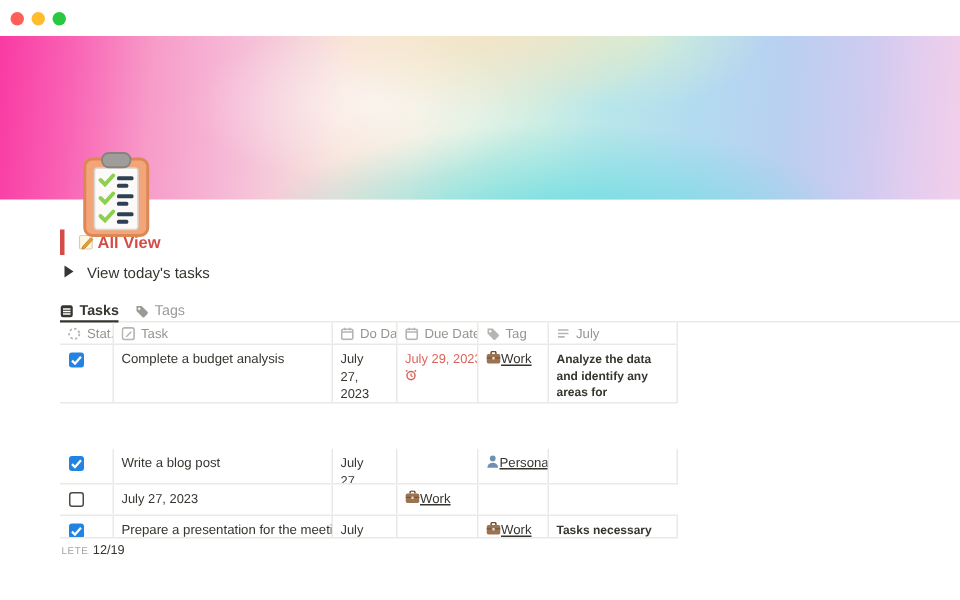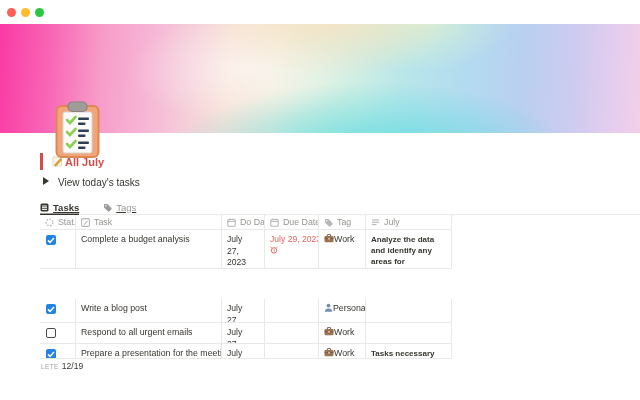--- a/index.html
+++ b/index.html
@@ -32,38 +32,38 @@
 
   .callout { margin-top:20px; display:flex; align-items:center; height:17px;
              border-left:3px solid var(--red,#d44c47); padding-left:9px; }
   .callout .txt { font-size:11px; font-weight:700; color:var(--red,#d44c47); margin-left:2px; }
 
   .toggle-row { margin-top:7px; display:flex; height:14px; padding-left:3px; }
   .toggle-row .tri { width:0; height:0; border-left:6px solid #37352f;
                      border-top:4px solid transparent; border-bottom:4px solid transparent; }
   .toggle-row .txt { font-size:10px; margin-left:9px; }
 
-  .tabbar { margin-top:9px; height:15px; display:flex; align-items:center; gap:24px;
-            border-bottom:1px solid #ebeae8; width:600px;text-decoration:underline; }
+  .tabbar { margin-top:9px; height:15px; display:flex; align-items:center; gap:11px;
+            border-bottom:1px solid #ebeae8; width:600px; }
   .tab { display:flex; align-items:center; gap:4px; height:15px; font-size:9.5px; cursor:pointer; }
   .tab.active { font-weight:700; color:#37352f; box-shadow:inset 0 -1.5px 0 #37352f; }
   .tab.inactive { color:#9b9a97; }
 
   
   .tbl { width:412px; font-size:9px; }
   .trow { display:grid; grid-template-columns:36px 146px 43px 54px 47px 86px;
           border-bottom:1px solid #e9e9e7; overflow:hidden; }
   .cell { border-right:1px solid #e9e9e7; padding:3px 5px; overflow:hidden; }
   .thead { height:15px; }
   .thead .cell { display:flex; align-items:center; gap:4px; color:#969590; font-size:8.8px;
                  white-space:nowrap; padding:0 5px; }
   .task-cell { white-space:nowrap; font-size:8.8px; padding-top:4px; }
   .date-cell { font-size:8.6px; line-height:1.35; padding-top:4px; padding-right:8px; }
   .due-red { color:var(--due-red,#e0635a); white-space:nowrap; }
-  .tag-cell { display:flex; align-items:flex-start; gap:0; padding-top:4px; font-size:8.8px; }
+  .tag-cell { display:flex; align-items:flex-start; gap:0; padding-top:4px; font-size:8.8px;text-decoration:underline; }
   .notes-cell { font-size:8px; line-height:1.4; padding-top:4px; padding-right:4px; color:#37352f;font-weight:bold; }
   .cb { width:10px; height:10px; border-radius:2px; margin:2px 0 0 1px; position:relative; }
   .cb.on { background:var(--blue,#2383e2); }
   .cb.off { background:#fff; border:1.4px solid #4d4a44; }
   .cb.on svg { position:absolute; left:1px; top:1.5px; }
 
   .calc { margin-top:2px; padding-left:1px; display:flex; align-items:baseline; gap:3px; height:10px; }
   .calc .lbl { font-size:6.5px; letter-spacing:.4px; color:#a5a29d; }
   .calc .val { font-size:8.5px; color:#37352f; }
 
@@ -105,21 +105,21 @@
 
   <div class="content">
 
     <div class="callout">
       <span>
         <svg width="11" height="11" viewBox="0 0 11 11">
           <rect x="1" y="1" width="8.5" height="9" rx="1" fill="#fdf6e3" stroke="#d8cfae" stroke-width="0.8"></rect>
           <path d="M3 8.5 L8.5 2.5 L9.8 3.8 L4.4 9.6 L2.7 9.9 Z" fill="#e8a33d" stroke="#b97c22" stroke-width="0.6"></path>
         </svg>
       </span>
-      <span class="txt">All July</span>
+      <span class="txt">All View</span>
     </div>
 
     <div class="toggle-row">
       <span class="tri"></span>
       <span class="txt">View today's tasks</span>
     </div>
 
     <div class="tabbar">
       <div class="tab active">
         <span>
@@ -254,21 +254,20 @@
                 </svg>
               </span>
               <span>Personal</span>
             </div>
             <div class="cell notes-cell"></div>
           </div>
           <div class="trow" style="height: 21px;">
             <div class="cell">
               <div class="cb off"></div>
             </div>
-            <div class="cell task-cell">Respond to all urgent emails</div>
             <div class="cell date-cell">July 27, 2023</div>
             <div class="cell date-cell"></div>
             <div class="cell tag-cell">
               <span>
                 <svg width="10" height="9" viewBox="0 0 10 9">
                   <path d="M3.4 2 V1.2 a0.8 0.8 0 0 1 0.8 -0.8 h1.6 a0.8 0.8 0 0 1 0.8 0.8 V2" fill="none" stroke="#6b4c35" stroke-width="1"></path>
                   <rect x="0.5" y="2" width="9" height="6.3" rx="1.2" fill="#9b7350"></rect>
                   <path d="M0.5 4.6 h9" stroke="#7a573c" stroke-width="0.8"></path>
                   <rect x="4.2" y="4" width="1.6" height="1.6" rx="0.3" fill="#e8d8c8"></rect>
                 </svg>

